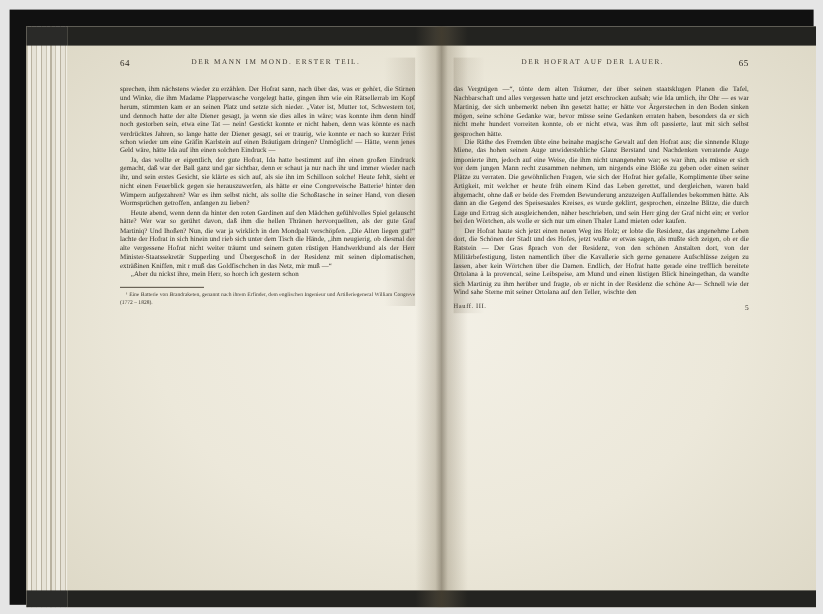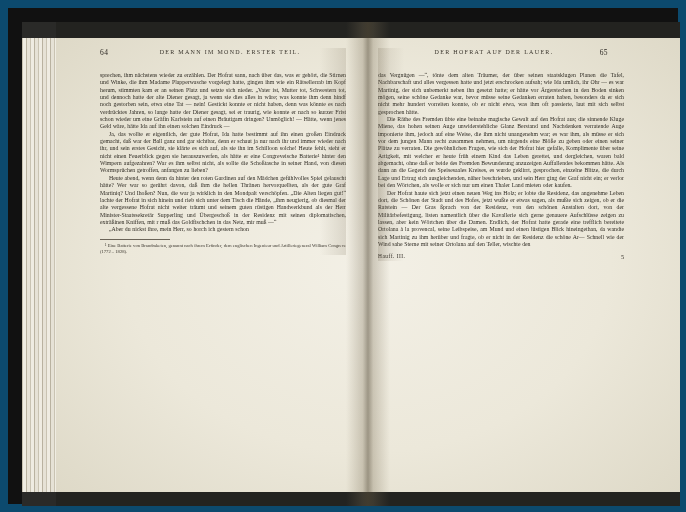--- a/index.html
+++ b/index.html
@@ -3,21 +3,21 @@
 <meta charset="utf-8">
 <style>
   html,body{margin:0;padding:0;}
   body{
     width:686px;height:512px;overflow:hidden;
     background:#0d0d0d;
     font-family:"Liberation Serif", serif;
   }
   .scan{
     position:absolute;left:0;top:0;width:686px;height:512px;
-    background:#0c4a6e;
+    background:#e5e5e5;
   }
   
   .page-frame{
     position:absolute;left:8px;top:8px;width:670px;height:496px;
     background:#111;
   }
   
   .book{
     position:absolute;left:14px;top:14px;width:658px;height:484px;
     background:#e8e4d8;
@@ -73,21 +73,21 @@
   .col-right{left:322px;}
 
   .running-head{
     position:relative;height:14px;margin-bottom:10px;
   }
   .folio{
     position:absolute;top:0;
     font-size:7.5px;color:#2b2722;letter-spacing:.4px;
   }
   .folio-left{left:0;}
-  .folio-right{right:16px;}
+  .folio-right{right:0;}
   .rh-title{
     position:absolute;left:0;right:0;top:1px;text-align:center;
     font-size:6px;color:#3a352d;letter-spacing:1.3px;
     text-transform:uppercase;
   }
   .rh-title.shift-l{left:14px;}
   .rh-title.shift-r{right:14px;}
 
   .body-text p{
     margin:0;

